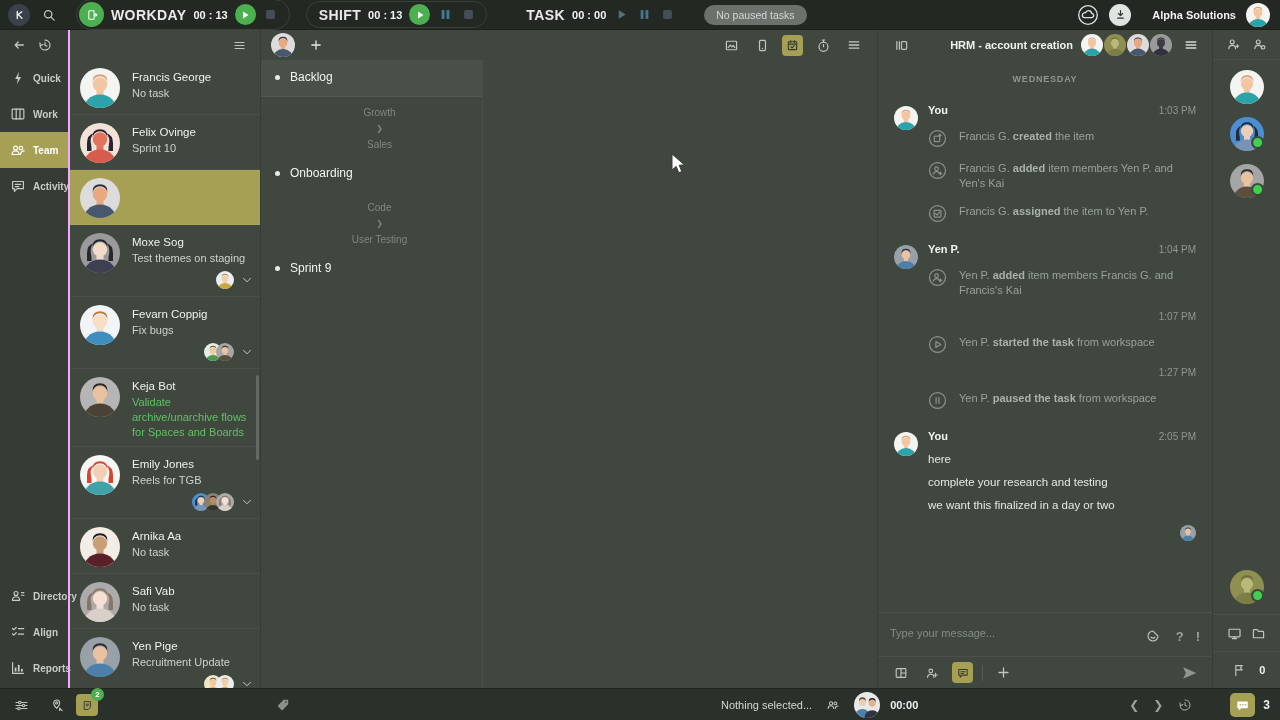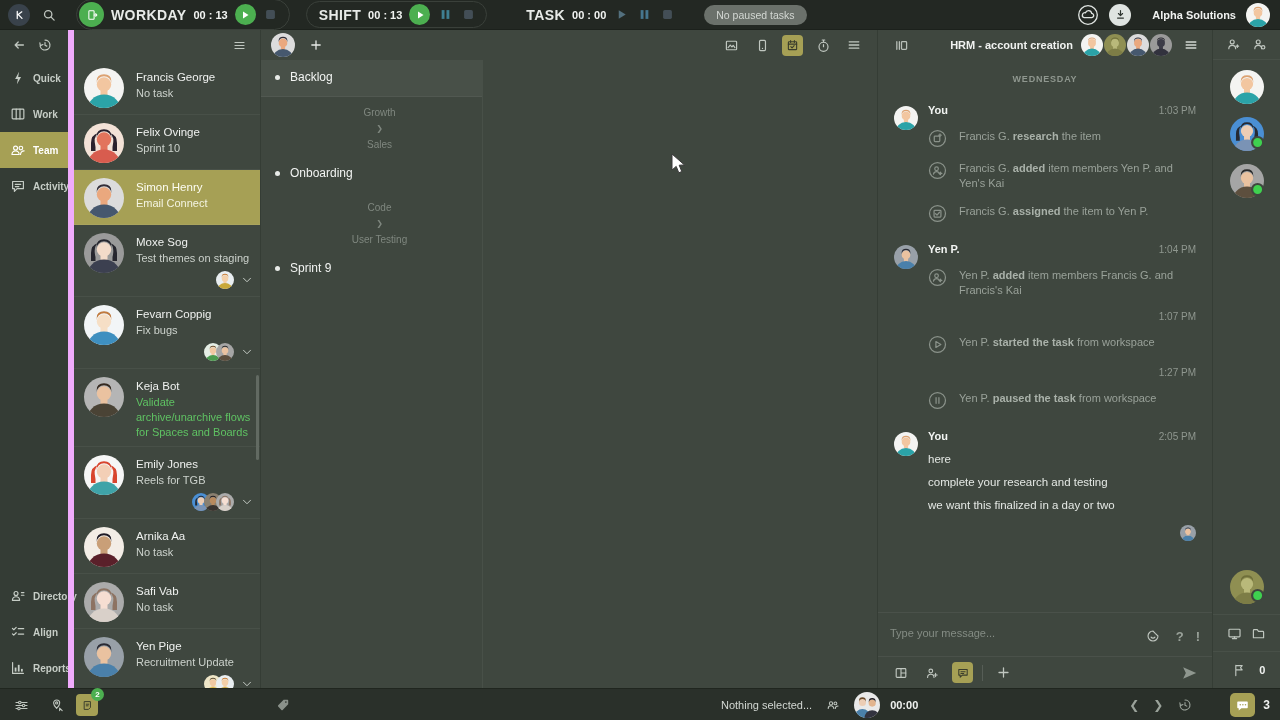--- a/index.html
+++ b/index.html
@@ -20,21 +20,21 @@
   .door-btn { width:25px; height:25px; border-radius:50%; background:#4caf50; display:flex; align-items:center; justify-content:center; }
   .play-circle { width:21px; height:21px; border-radius:50%; background:#4caf50; display:flex; align-items:center; justify-content:center; }
   .ctl { display:flex; align-items:center; justify-content:center; width:16px; height:16px; }
   .pill { background:#6b716b; color:#d3d7d3; border-radius:11px; padding:4px 12px; font-size:10.5px; margin-left:10px; }
   .dl-circle { width:22px; height:22px; border-radius:50%; background:#dfe4e1; color:#2e3530; display:flex; align-items:center; justify-content:center; }
   .org-name { font-size:11px; font-weight:bold; color:#f0f2f0;margin-left:11px; }
 
   
   .main { position:absolute; top:30px; bottom:32px; left:0; right:0; display:flex; }
   .rail-left { width:68px; background:#343c35; display:flex; flex-direction:column; }
-  .team-panel { width:192px; border-left:6px solid #f0abfc; position:relative; }
+  .team-panel { width:192px; border-left:2px solid #f0abfc; position:relative; }
   .center-panel { flex:1; border-left:1px solid #353d35; position:relative; }
   .chat-panel { width:335px; border-left:1px solid #353d35; display:flex; flex-direction:column; }
   .rail-right { width:68px; border-left:1px solid #353d35; display:flex; flex-direction:column; }
   .panel-head { height:30px; display:flex; align-items:center; flex-shrink:0;text-align:right; }
 
   
   .rail-head { height:30px; display:flex; align-items:center; gap:4px; padding-left:8px; color:#c8cfc8; }
   .nav-item { display:flex; align-items:center; gap:6px; padding:9px 4px 9px 9px; color:#c6cdc6; font-size:10px; font-weight:bold; cursor:pointer; }
   .nav-item .nv-ic { width:18px; height:18px; color:#c6cdc6; flex-shrink:0; }
   .nav-item.active { background:#a6a055; color:#ffffff; }
@@ -387,24 +387,20 @@
               </clipPath>
               <circle cx="20" cy="20" r="20" fill="#dcdcdc"></circle>
               <g clip-path="url(#avc3)">
                 <rect x="16.5" y="20" width="7" height="8" fill="#eaa87e"></rect>
                 <circle cx="20" cy="44" r="17.5" fill="#46586e"></circle>
                 <circle cx="20" cy="16.5" r="7.2" fill="#eaa87e"></circle>
                 <path d="M12.7 15.5 a7.3 7.3 0 0 1 14.6 0 l0 -2.6 q0 -6.6 -7.3 -6.6 q-7.3 0 -7.3 6.6 z" fill="#332e38"></path>
               </g>
             </svg>
           </span>
-          <div class="m-info">
-            <div class="m-name">Simon Henry</div>
-            <div class="m-task">Email Connect</div>
-          </div>
         </div>
         <div class="member-row">
           <span class="m-avatar">
             <svg width="40" height="40" viewBox="0 0 40 40" style="overflow:visible">
               <clipPath id="avc5">
                 <circle cx="20" cy="20" r="20"></circle>
               </clipPath>
               <circle cx="20" cy="20" r="20" fill="#9a9a9a"></circle>
               <g clip-path="url(#avc5)">
                 <rect x="16.5" y="20" width="7" height="8" fill="#f3dbc9"></rect>
@@ -881,21 +877,21 @@
                 <span class="g-time">1:03 PM</span>
               </div>
               <div class="g-event">
                 <span class="e-icon">
                   <svg width="19" height="19" viewBox="0 0 20 20" fill="none" stroke="currentColor" stroke-width="1.3" stroke-linecap="round" stroke-linejoin="round">
                     <circle cx="10" cy="10" r="8.4"></circle>
                     <rect x="6.6" y="7.4" width="5.8" height="5.8" rx=".8"></rect>
                     <path d="M12.6 5.2 v2.6 M11.3 6.5 h2.6"></path>
                   </svg>
                 </span>
-                <span>Francis G. <b>research</b> the item</span>
+                <span>Francis G. <b>created</b> the item</span>
               </div>
               <div class="g-event">
                 <span class="e-icon">
                   <svg width="19" height="19" viewBox="0 0 20 20" fill="none" stroke="currentColor" stroke-width="1.3" stroke-linecap="round" stroke-linejoin="round">
                     <circle cx="10" cy="10" r="8.4"></circle>
                     <circle cx="9" cy="8.2" r="1.9"></circle>
                     <path d="M5.8 13.8 a3.3 3.3 0 0 1 6.4 0"></path>
                     <path d="M13.2 11.6 v2.8 M11.8 13 h2.8"></path>
                   </svg>
                 </span>

